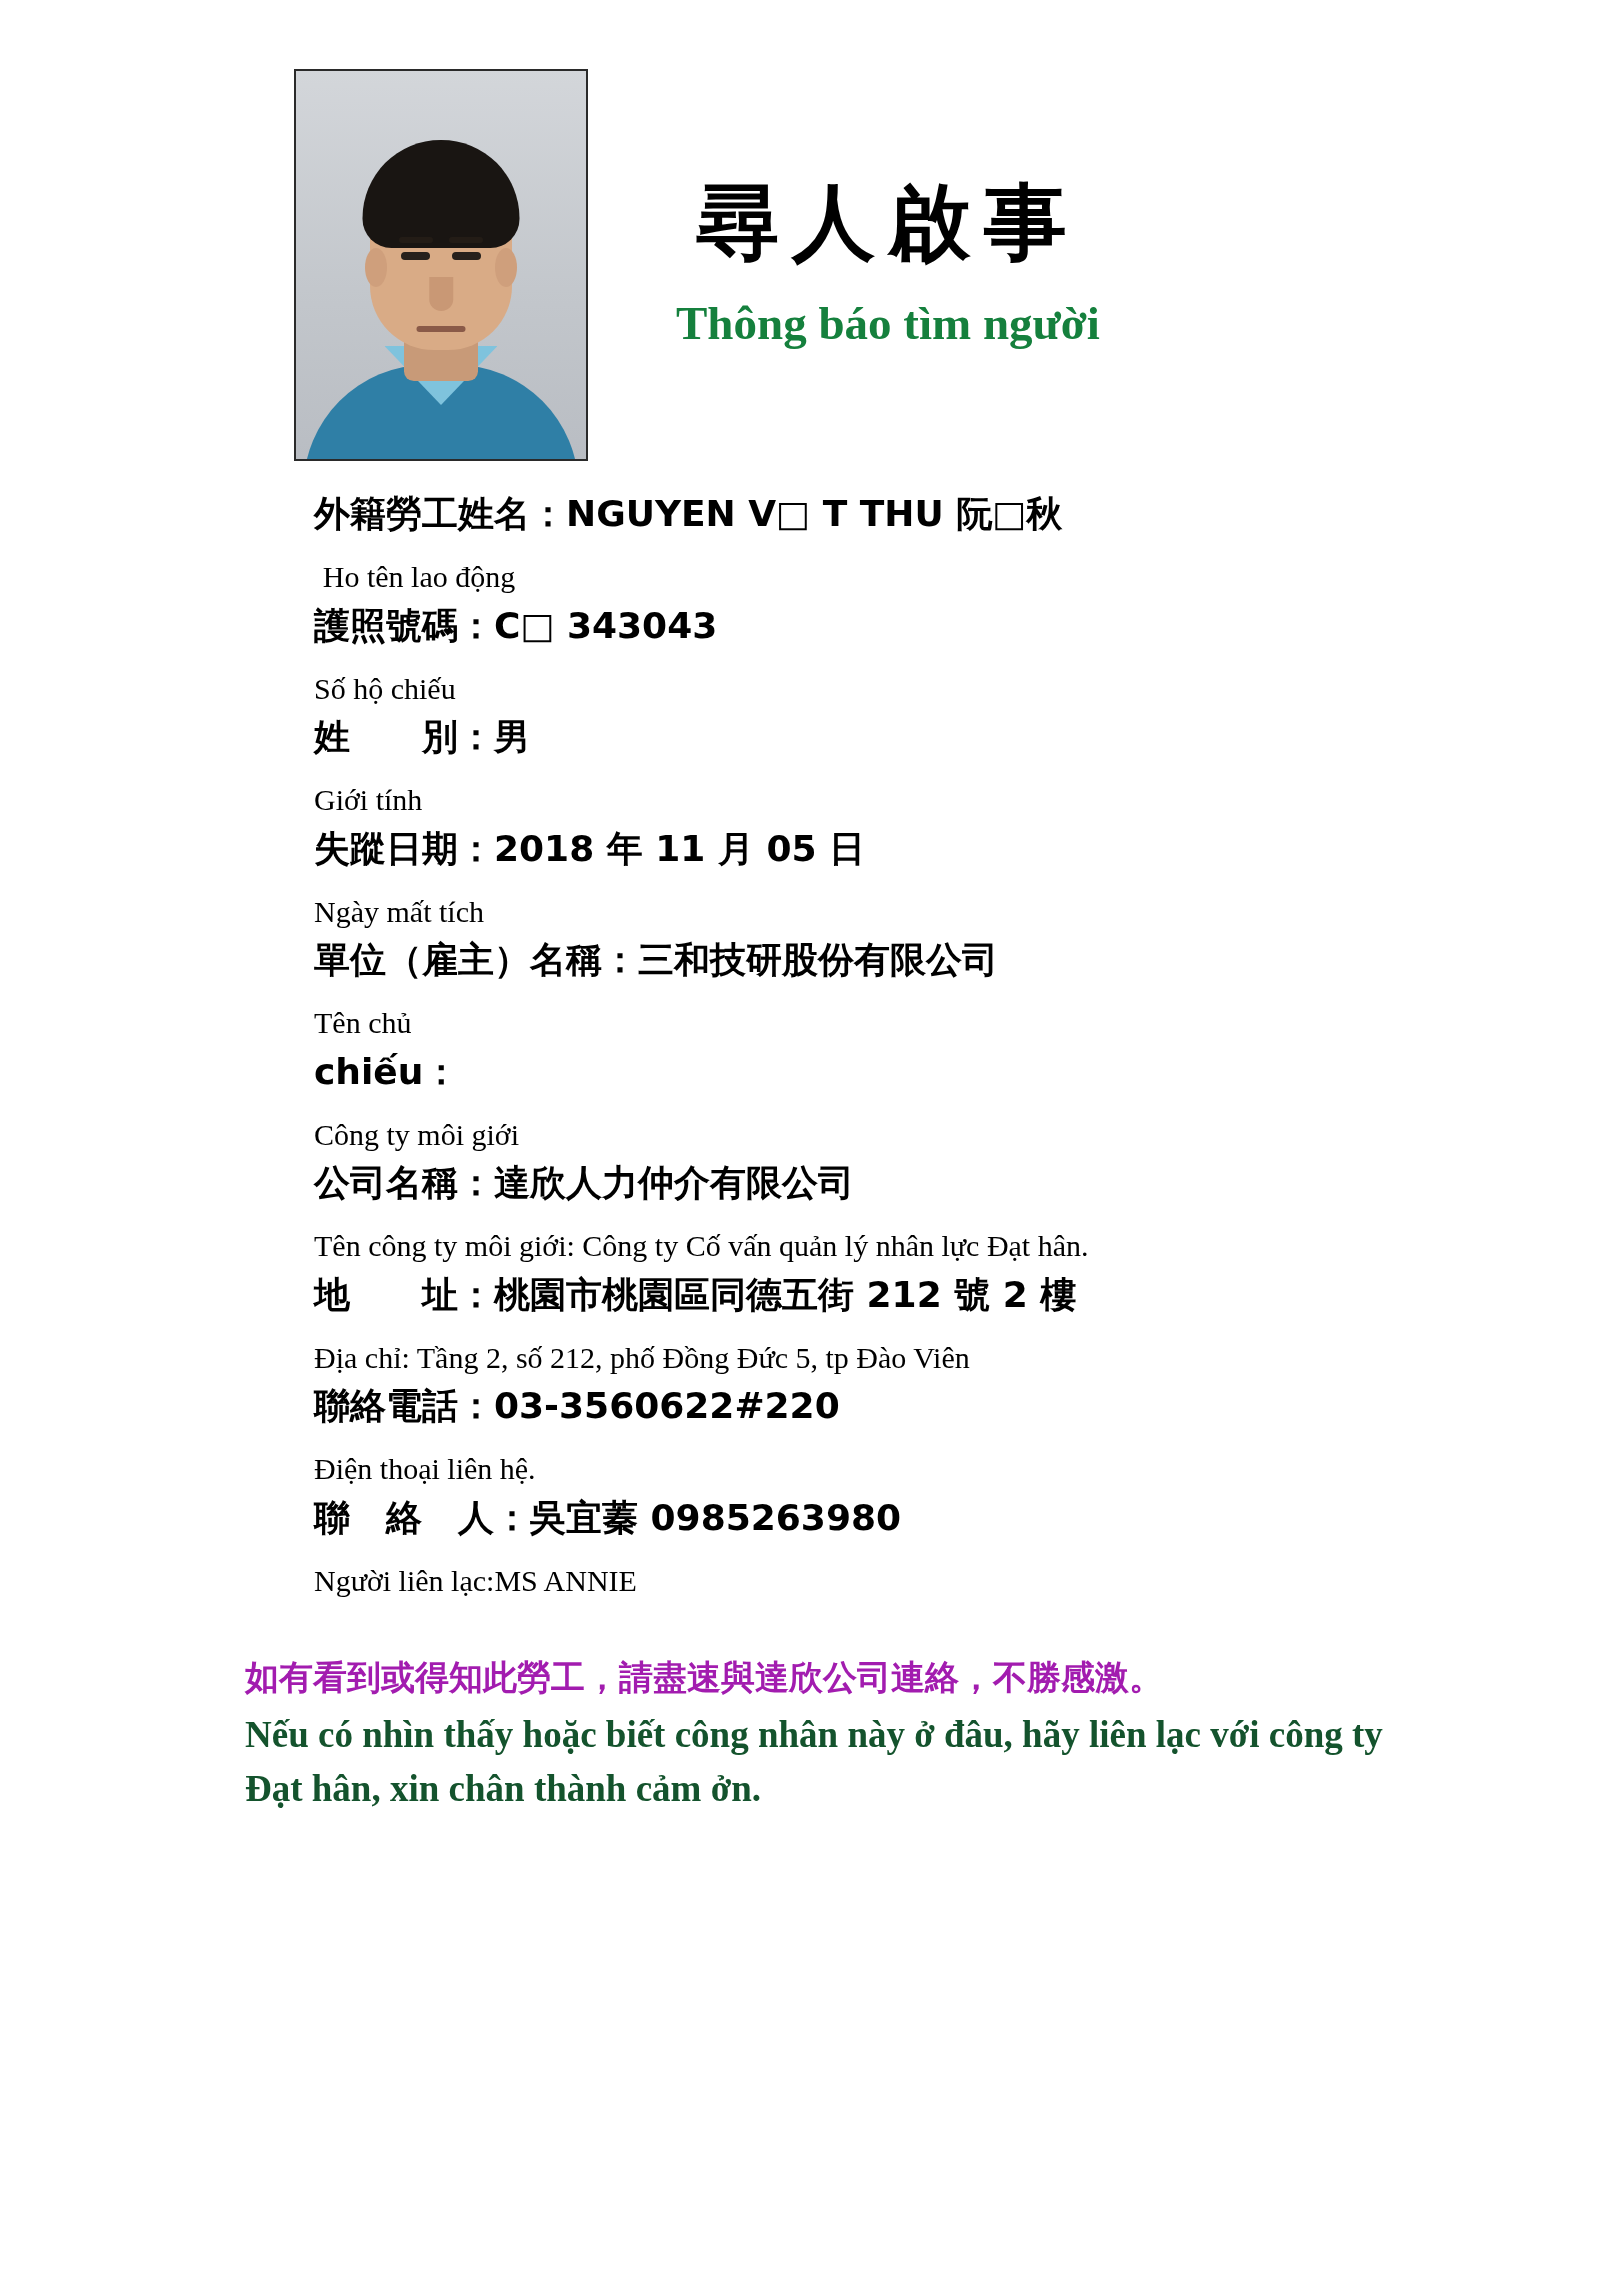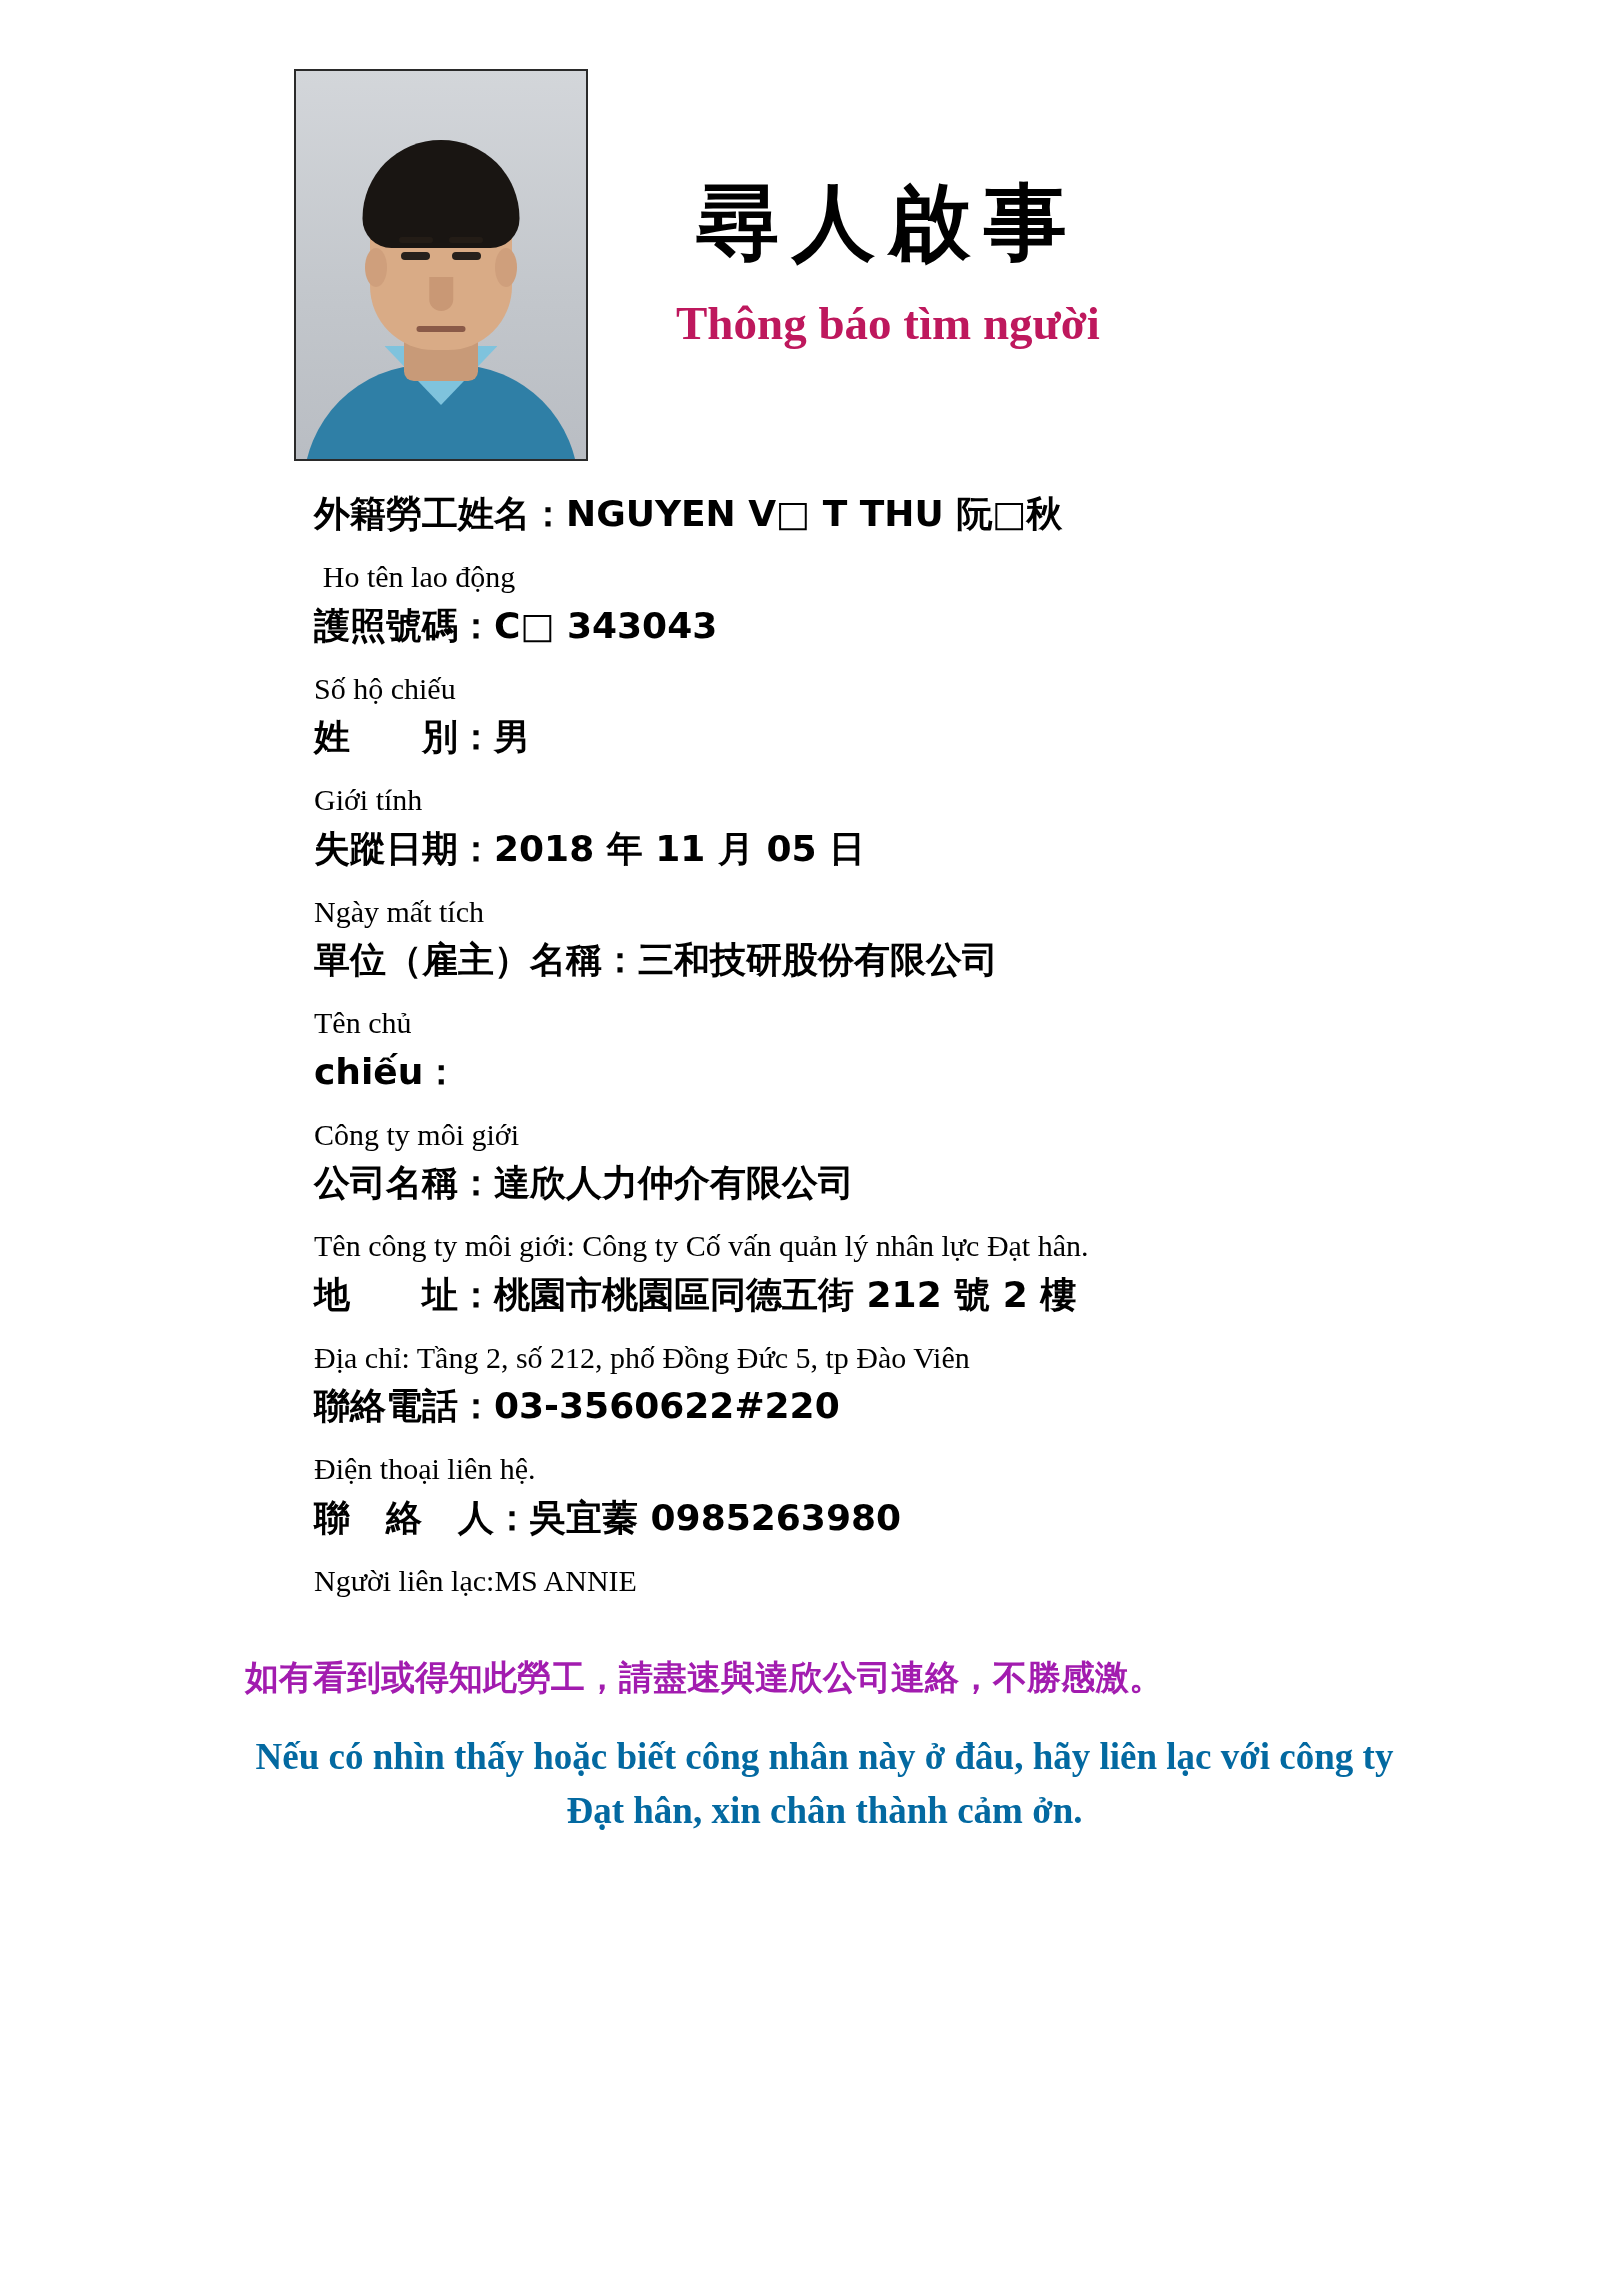--- a/index.html
+++ b/index.html
@@ -160,21 +160,21 @@
     letter-spacing: 12.8px;
     line-height: 1.1;
     color: #000000;
     white-space: nowrap;
   }
   .title-vi {
     margin-top: 27.5px;
     font-family: "Liberation Serif", serif;
     font-size: 47px;
     font-weight: 700;
-    color: #be185d;
+    color: #15803d;
     white-space: nowrap;
   }
 
   
   .fields {
     margin: 29px 0 0 0;
     padding: 0 64px 0 314px;
   }
   .field {
     margin-bottom: 3.9px;
@@ -205,28 +205,27 @@
     padding: 0 88px 0 245px;
   }
   .footer-cn {
     font-family: "DejaVu Sans", sans-serif;
     font-size: 34px;
     font-weight: 700;
     color: #a21caf;
     line-height: 1.35;
   }
   .footer-vi {
-    margin-top: 29px;
+    margin-top: 7px;
     font-family: "Liberation Serif", serif;
     font-size: 37px;
     font-weight: 700;
-    color: #0369a1;
+    color: #14532d;
     line-height: 1.45;
     max-width: 1295px;
-    text-align: center;
   }
 </style>
 </head>
 <body>
 
 <div class="page">
 
   <div class="header">
 
     <div class="photo-frame">

